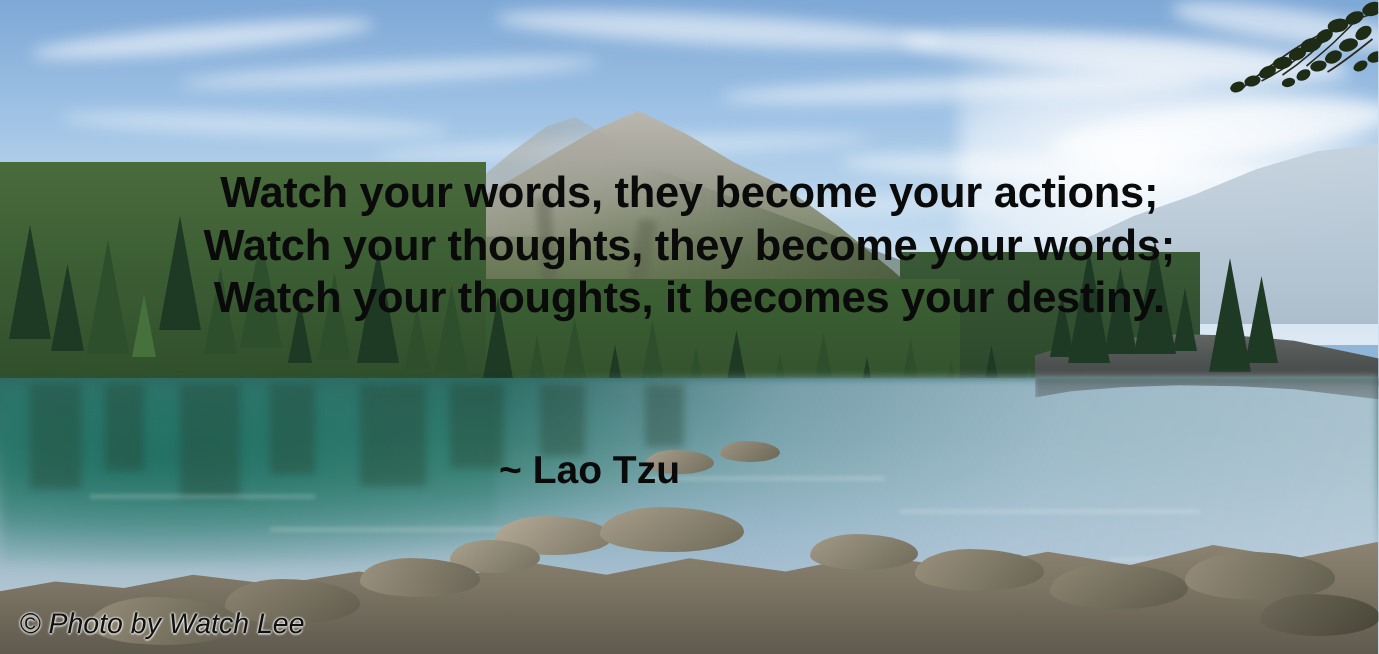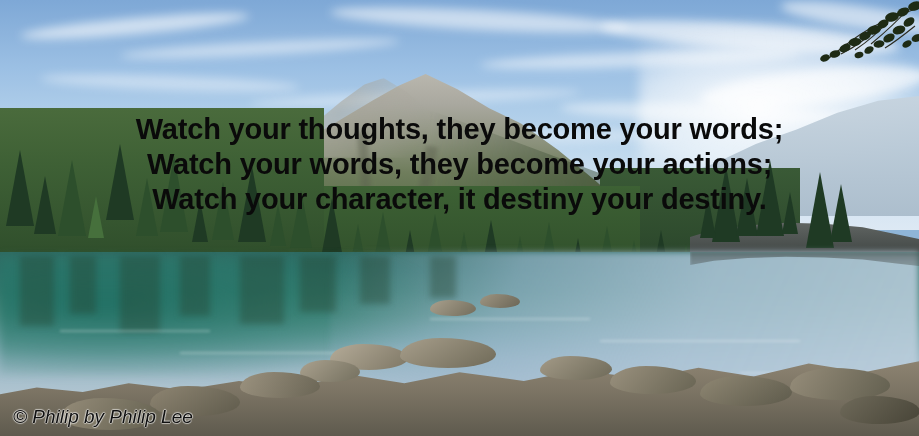--- a/index.html
+++ b/index.html
@@ -460,21 +460,22 @@
       <ellipse cx="110" cy="38" rx="6" ry="4" transform="rotate(-26 110 38)"></ellipse>
       <ellipse cx="100" cy="44" rx="5.5" ry="3.6" transform="rotate(-12 100 44)"></ellipse>
       <ellipse cx="90" cy="50" rx="5" ry="3.4" transform="rotate(-30 90 50)"></ellipse>
       <ellipse cx="80" cy="55" rx="4.5" ry="3" transform="rotate(-16 80 55)"></ellipse>
       <ellipse cx="138" cy="38" rx="5.5" ry="3.6" transform="rotate(-20 138 38)"></ellipse>
       <ellipse cx="128" cy="44" rx="5" ry="3.2" transform="rotate(-28 128 44)"></ellipse>
     </g>
   </svg>
 
   <div class="quote-block">
+    <span class="quote-line">Watch your words, they become your actions;</span>
     <span class="quote-line">Watch your thoughts, they become your words;</span>
-    <span class="quote-line">Watch your words, they become your actions;</span>
-    <span class="quote-line">Watch your character, it destiny your destiny.</span>
+    <span class="quote-line">Watch your thoughts, it becomes your destiny.</span>
   </div>
 
-
-  <div class="credit">© Philip by Philip Lee</div>
+  <div class="attribution">~ Lao Tzu</div>
+
+  <div class="credit">© Photo by Watch Lee</div>
 
 </div>
 
 </body></html>

